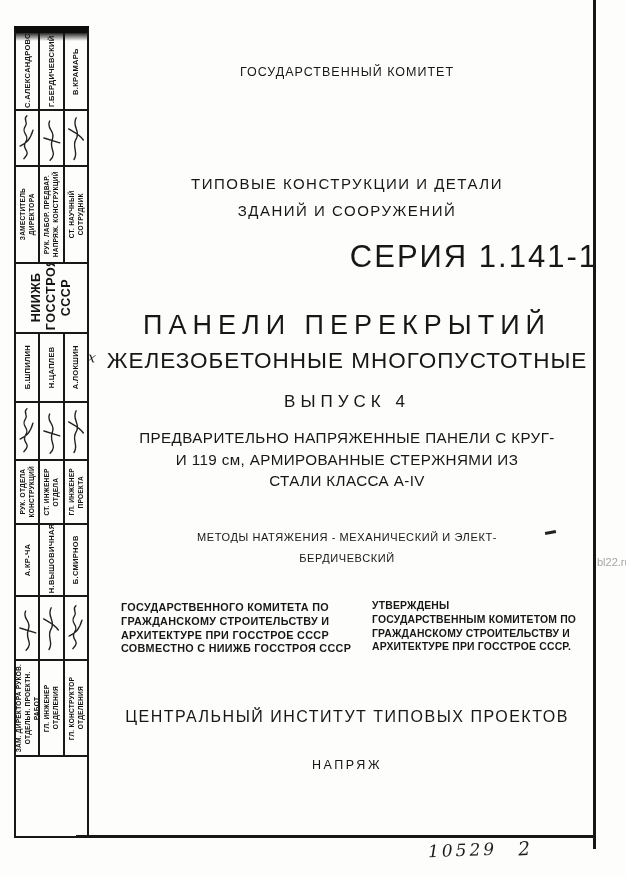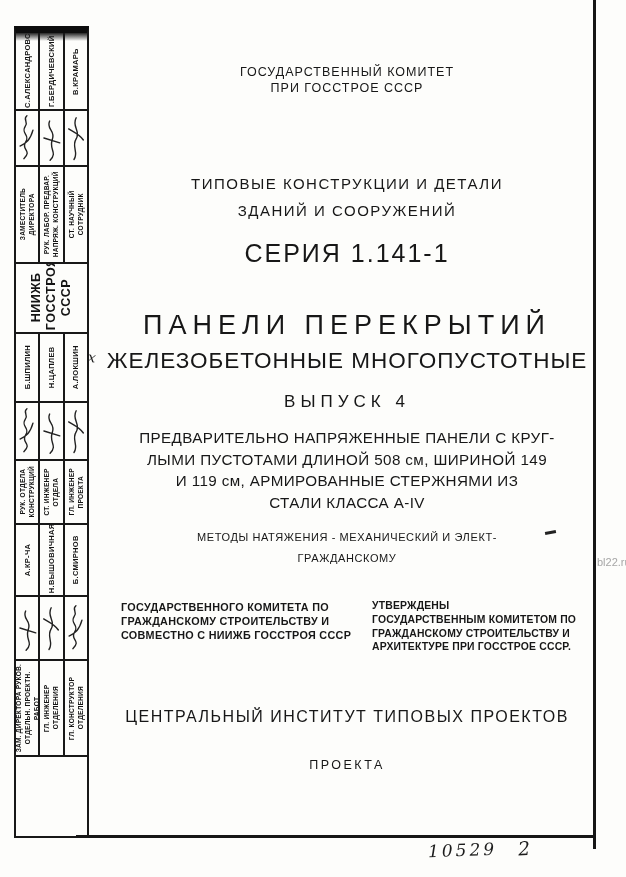--- a/index.html
+++ b/index.html
@@ -31,21 +31,21 @@
   }
   .nm{ font-size:7.5px; letter-spacing:.3px; white-space:nowrap; }
   .tt{ font-size:6.6px; line-height:9px; letter-spacing:.2px; }
   .org1{ font-size:12.5px; line-height:15px; letter-spacing:.5px; }
   .org2{ font-size:14px; line-height:17px; letter-spacing:.5px; }
   .sig{ transform:rotate(-8deg); }
   
   .ctr{ position:absolute; left:96px; width:502px; text-align:center; font-weight:normal; }
   .orghead{ top:64px; font-size:12.5px; line-height:16px; letter-spacing:1px; }
   .doctype{ top:170px; font-size:15px; line-height:27px; letter-spacing:1.5px; }
-  .series{ top:239px; font-size:25px; letter-spacing:2px; }
+  .series{ top:239px; font-size:31px; letter-spacing:2px;text-align:right; }
   .title1{ top:310px; font-size:27px; letter-spacing:6px; }
   .title2{ top:348px; font-size:22.5px; letter-spacing:1px; }
   .issue{ top:392px; font-size:17px; letter-spacing:5px; }
   .subtitle{ top:427px; font-size:15.2px; line-height:21.5px; letter-spacing:.4px; }
   .methods{ top:527px; font-size:11px; line-height:21px; letter-spacing:.6px; }
   .blk{ position:absolute; font-weight:bold; text-align:left; }
   .dev{ left:121px; top:601px; width:238px; font-size:10.8px; line-height:13.8px; letter-spacing:.3px; }
   .appr{ left:372px; top:599px; width:226px; font-size:10.4px; line-height:13.8px; letter-spacing:.2px; }
   .publisher{ top:708px; font-size:16px; letter-spacing:1.5px; }
   .city{ top:758px; font-size:12.5px; letter-spacing:2.5px; }
@@ -201,62 +201,61 @@
     <div class="srow last">
       <div class="scell">
           <span class="vtext org2">ЦНИИЭП ЖИЛИЩА</span>
         </div>
     </div>
 
   </div>
 
   <div class="ctr orghead">
     <div>ГОСУДАРСТВЕННЫЙ  КОМИТЕТ</div>
-    <div>ПРИ ГОССТРОЕ СССР</div>
   </div>
 
   <div class="ctr doctype">
     <div>ТИПОВЫЕ КОНСТРУКЦИИ И ДЕТАЛИ</div>
     <div>ЗДАНИЙ И СООРУЖЕНИЙ</div>
   </div>
 
   <div class="ctr series">СЕРИЯ 1.141-1</div>
 
   <div class="ctr title1">ПАНЕЛИ ПЕРЕКРЫТИЙ</div>
   <div class="ctr title2">ЖЕЛЕЗОБЕТОННЫЕ МНОГОПУСТОТНЫЕ</div>
 
   <div class="ctr issue">ВЫПУСК 4</div>
 
   <div class="ctr subtitle">
     <div>ПРЕДВАРИТЕЛЬНО НАПРЯЖЕННЫЕ ПАНЕЛИ С КРУГ-</div>
-    <div>ЛЫМИ ПУСТОТАМИ ДЛИНОЙ 508 см, ШИРИНОЙ 149</div>
     <div>И 119 см, АРМИРОВАННЫЕ СТЕРЖНЯМИ ИЗ</div>
     <div>СТАЛИ КЛАССА А-IV</div>
   </div>
 
   <div class="ctr methods">
     <div>МЕТОДЫ НАТЯЖЕНИЯ - МЕХАНИЧЕСКИЙ И ЭЛЕКТ-</div>
-    <div>ГРАЖДАНСКОМУ</div>
+    <div>БЕРДИЧЕВСКИЙ</div>
   </div>
 
   <div class="blk dev">
     <div>ГОСУДАРСТВЕННОГО КОМИТЕТА ПО</div>
     <div>ГРАЖДАНСКОМУ СТРОИТЕЛЬСТВУ И</div>
+    <div>АРХИТЕКТУРЕ ПРИ ГОССТРОЕ СССР</div>
     <div>СОВМЕСТНО С НИИЖБ ГОССТРОЯ СССР</div>
   </div>
 
   <div class="blk appr">
     <div>УТВЕРЖДЕНЫ</div>
     <div>ГОСУДАРСТВЕННЫМ КОМИТЕТОМ ПО</div>
     <div>ГРАЖДАНСКОМУ СТРОИТЕЛЬСТВУ И</div>
     <div>АРХИТЕКТУРЕ ПРИ ГОССТРОЕ СССР.</div>
   </div>
 
   <div class="ctr publisher">ЦЕНТРАЛЬНЫЙ ИНСТИТУТ ТИПОВЫХ ПРОЕКТОВ</div>
-  <div class="ctr city">ПРОЕКТА</div>
+  <div class="ctr city">НАПРЯЖ</div>
 
   <div class="vline"></div>
   <div class="hline"></div>
   <div class="tick"></div>
 
   <div class="hw hw1">10529</div>
   <div class="hw hw2">2</div>
   <div class="hw hwx">х</div>
 
   <div class="wm">bl22.ru</div>

